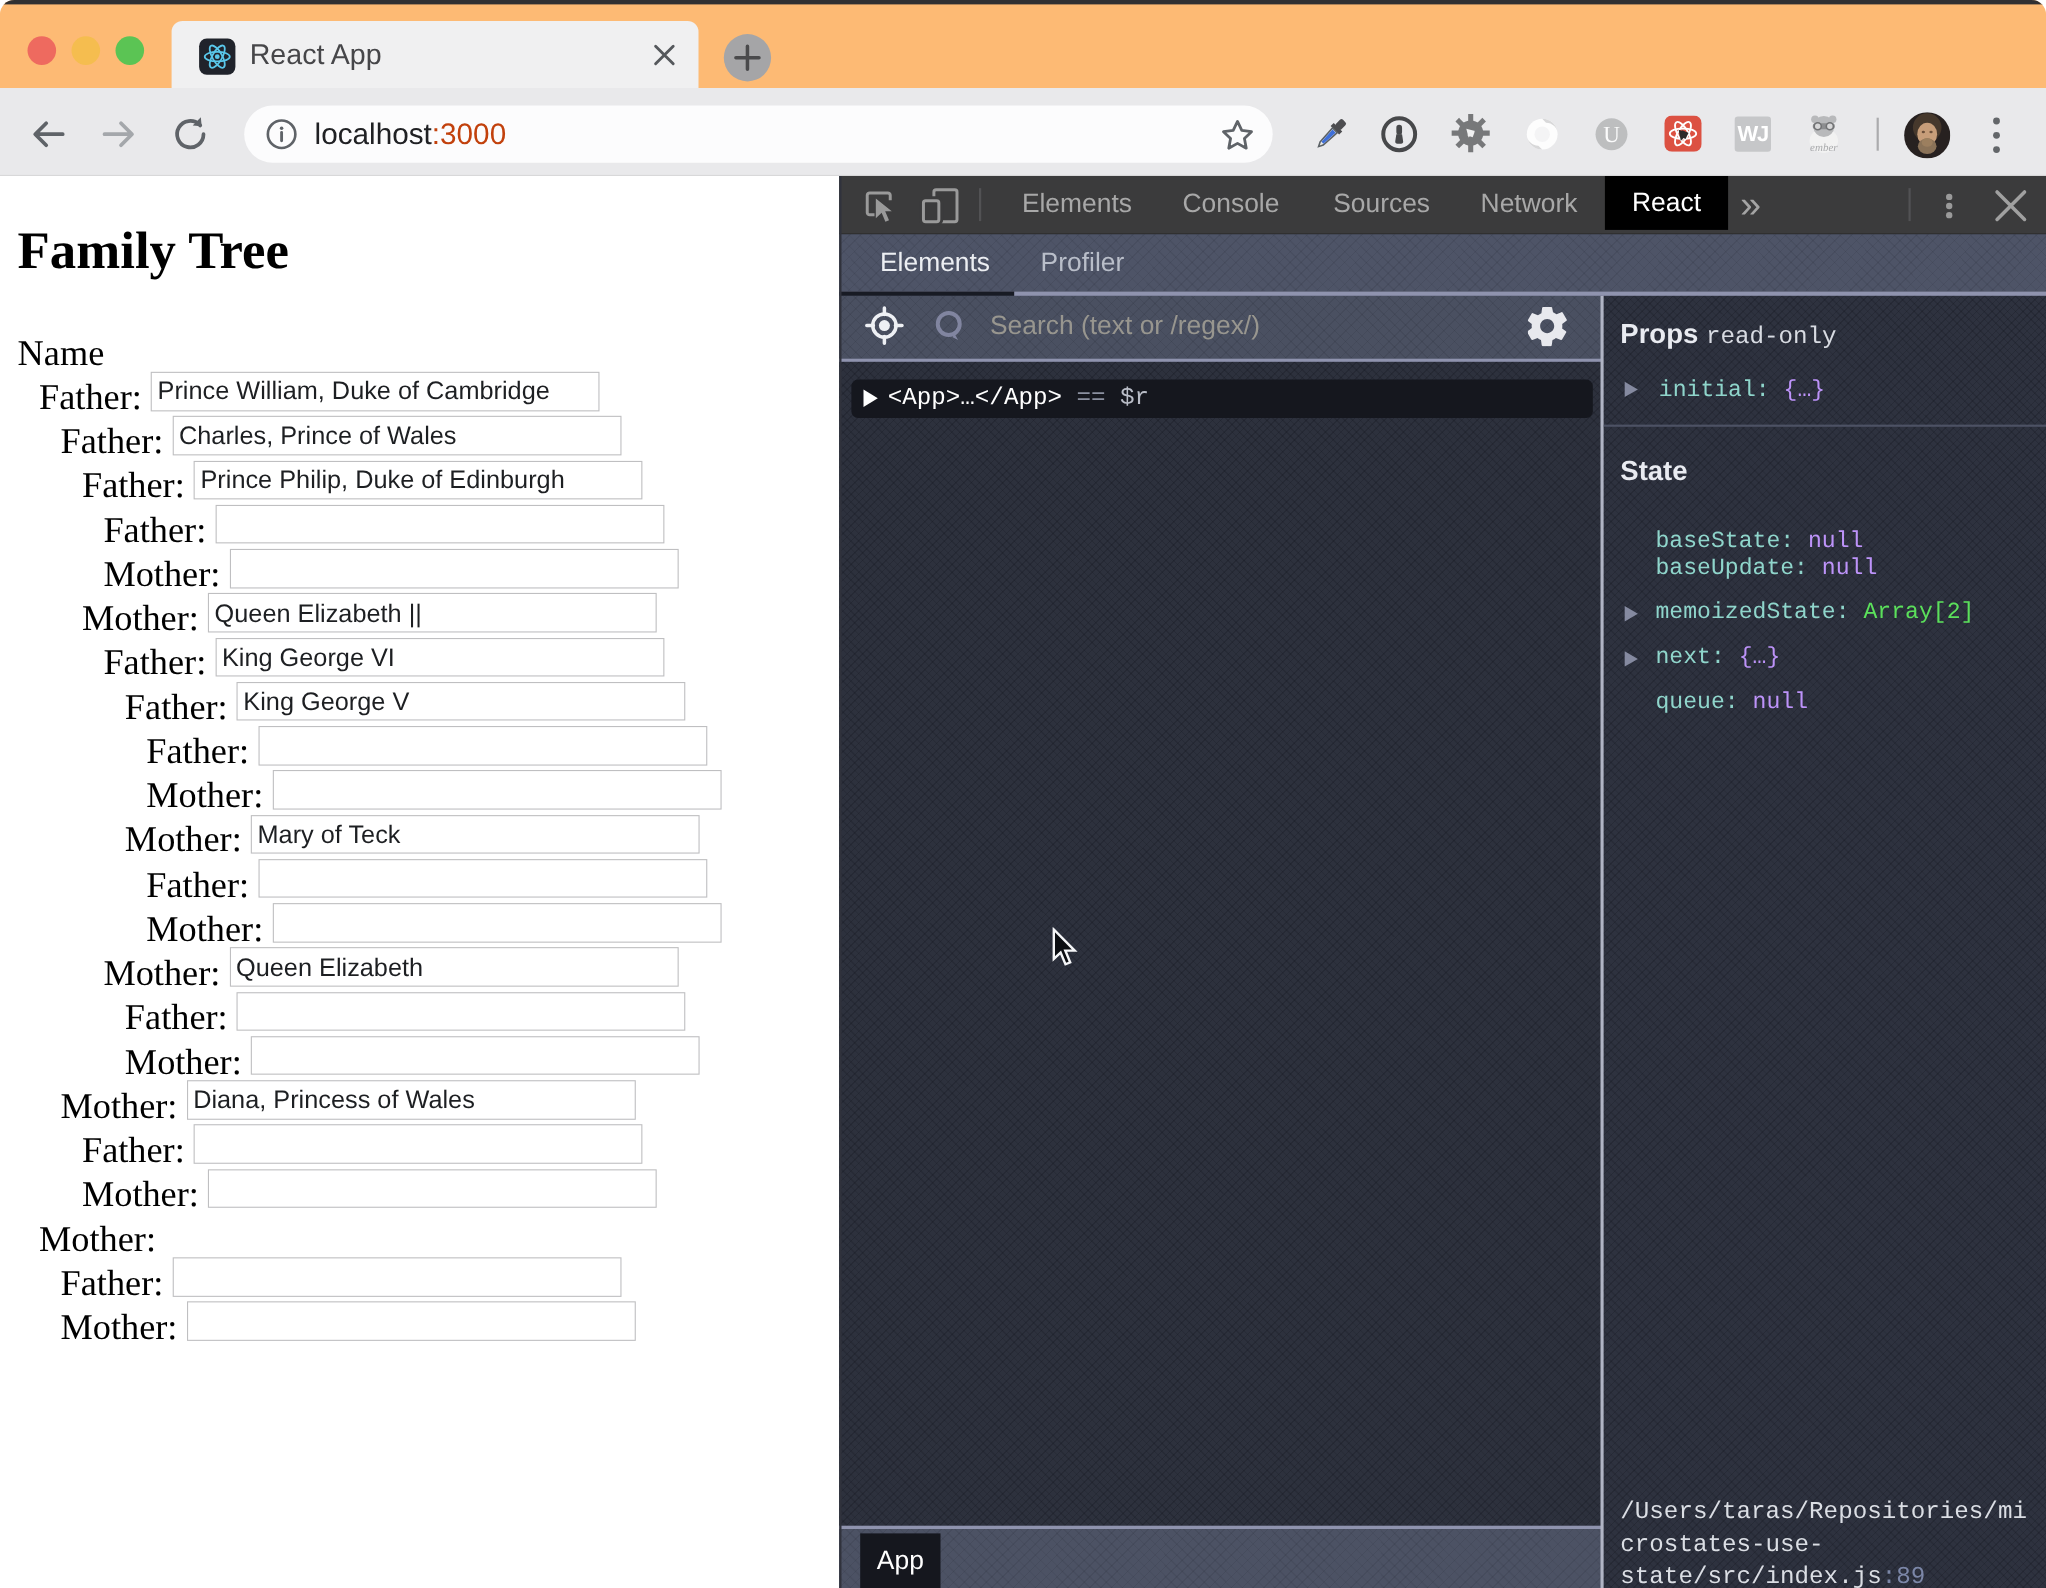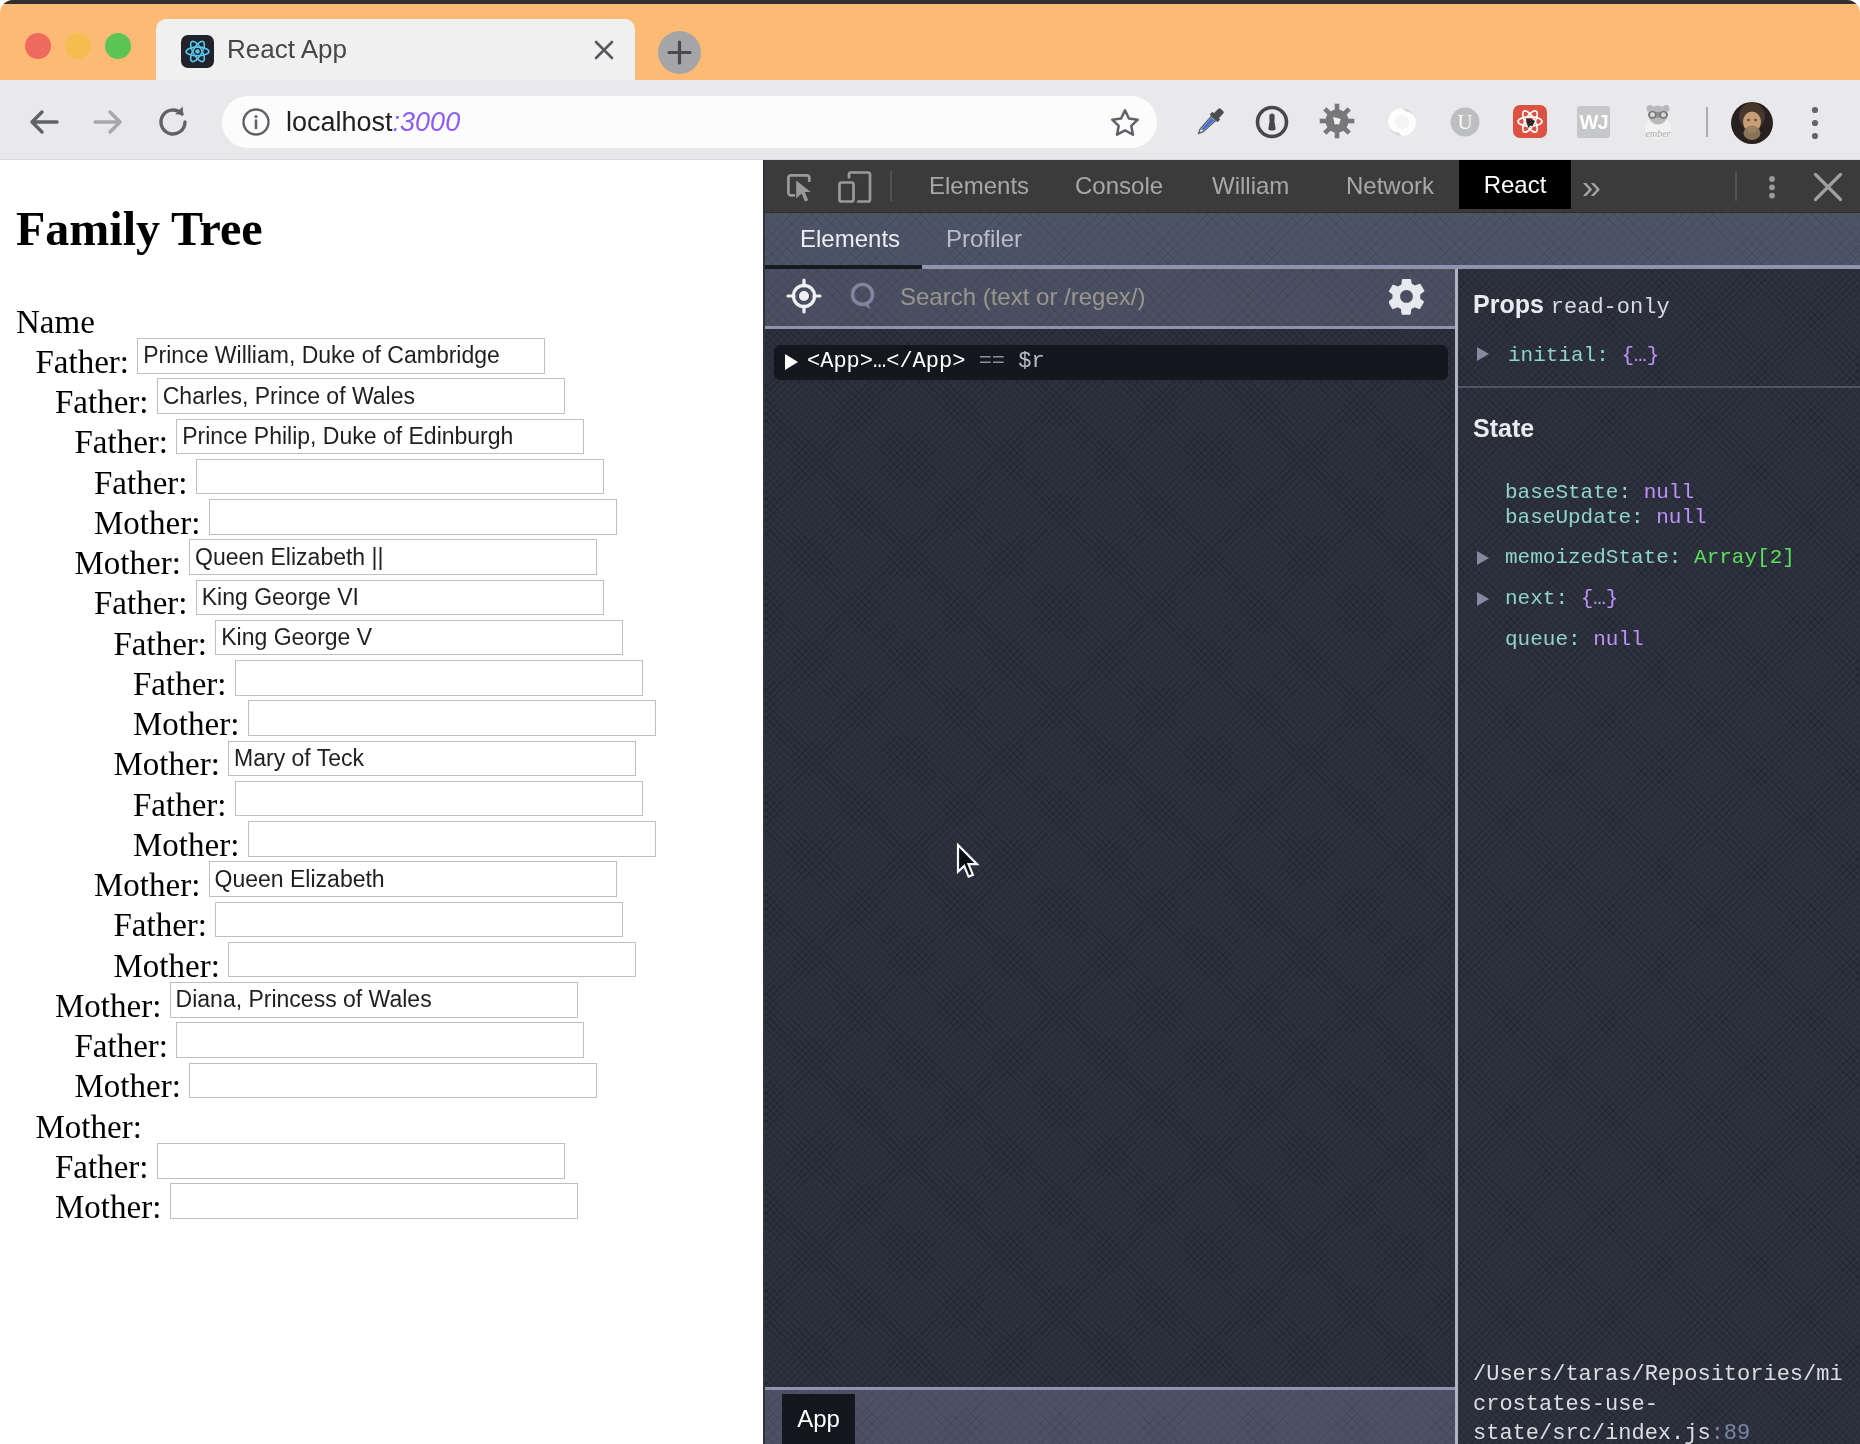--- a/index.html
+++ b/index.html
@@ -15,21 +15,21 @@
   .dot.g { left:104.5px; background:#5bc454; }
   .tab { position:absolute; left:156px; top:19px; width:479px; height:61px; background:#f0f0f1; border-radius:10px 10px 0 0; }
   .tab .fav { position:absolute; left:25px; top:16px; width:33px; height:33px; background:#20232b; border-radius:7px; }
   .tab .title { position:absolute; left:71px; top:15px; font-size:26px; color:#464649; }
   .newtab { position:absolute; left:658px; top:31px; width:43px; height:43px; border-radius:50%; background:#a5a5a7; }
 
   
   .toolbar { position:absolute; left:0; top:80px; width:1860px; height:80px; background:#e9e9eb; border-bottom:1.5px solid #d8d8d9; }
   .pill { position:absolute; left:222px; top:16px; width:935px; height:52px; background:#fcfcfd; border-radius:26px; }
   .url { position:absolute; left:64px; top:11px; font-size:27px; color:#202124; }
-  .url .gray { color:#8b5cf6;font-style:italic; }
+  .url .gray { color:#c2410c; }
 
   
   .page { position:absolute; left:0; top:160px; width:763px; height:1284px; background:#fff; overflow:hidden; }
   .page h1 { position:absolute; left:16px; top:41px; font-family:"Liberation Serif", serif; font-size:48px; font-weight:bold; color:#000; }
   .tree { position:absolute; left:16px; top:135.6px; width:747px; }
   .row { display:flex; align-items:center; height:40.25px; }
   .row .lb { font-family:"Liberation Serif", serif; font-size:33px; color:#000; white-space:pre; position:relative; top:-1.5px;margin-top:16px; }
   .row input { width:408px; height:35.5px; flex:0 0 408px; border:1.5px solid #bfbfc1; background:#fff;
                font-family:"Liberation Sans", sans-serif; font-size:23px; color:#1d1f22; padding:0 5px; border-radius:0; }
 
@@ -355,21 +355,21 @@
         <circle cx="4" cy="4" r="2.9" fill="#9a9a9a"></circle>
         <circle cx="4" cy="12.3" r="2.9" fill="#9a9a9a"></circle>
         <circle cx="4" cy="20.6" r="2.9" fill="#9a9a9a"></circle>
       </svg>
 
       <svg width="32" height="32" viewBox="0 0 32 32" style="position:absolute; left:1049px; top:11px;">
         <path d="M3.5 3.5 L28.5 28.5 M28.5 3.5 L3.5 28.5" stroke="#a0a0a0" stroke-width="3.2" stroke-linecap="round"></path>
       </svg>
       <div class="dt-tab" style="left:166px">Elements</div>
       <div class="dt-tab" style="left:312px">Console</div>
-      <div class="dt-tab" style="left:449px">William</div>
+      <div class="dt-tab" style="left:449px">Sources</div>
       <div class="dt-tab" style="left:583px">Network</div>
       <div class="dt-react">React</div>
       <div class="dt-tab" style="left:819px; color:#a4a4a4; font-size:34px;">»</div>
       <div class="dt-sep" style="left:127px"></div>
       <div class="dt-sep" style="left:972px"></div>
     </div>
     <div class="dt-subtabs hatch2">
       <div class="el">Elements</div>
       <div class="pr">Profiler</div>
     </div>

